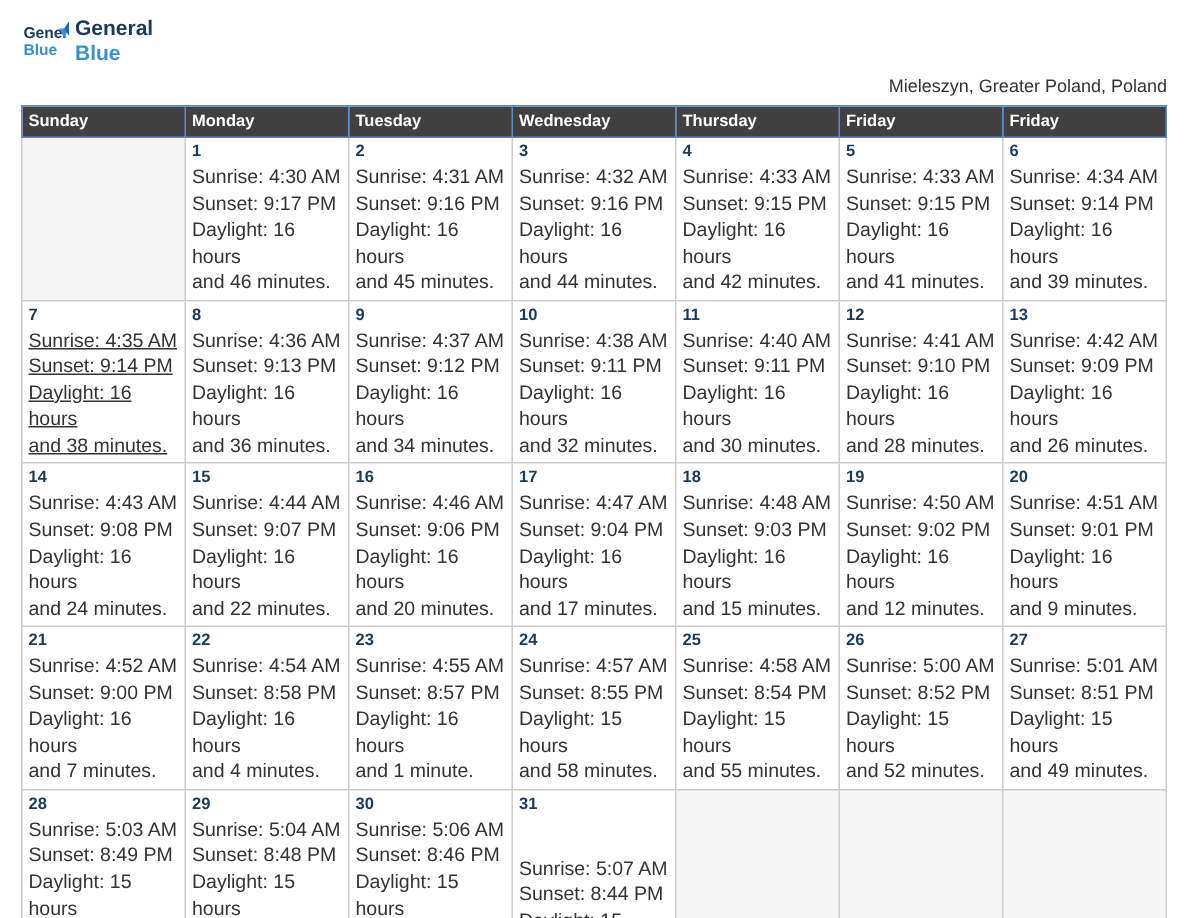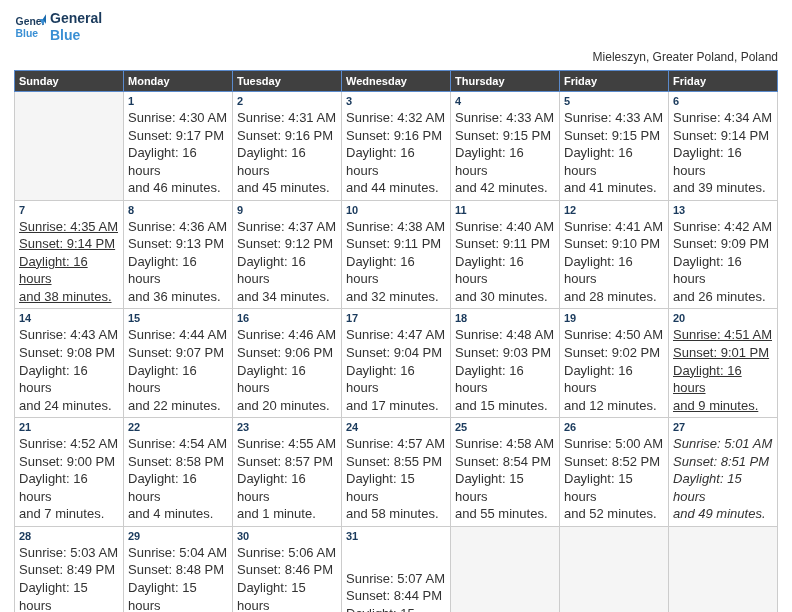--- a/index.html
+++ b/index.html
@@ -261,21 +261,21 @@
           </td>
           <td>
             <span class="day-num">19</span>
             <div class="day-info" style="white-space: pre-line;">Sunrise: 4:50 AM
 Sunset: 9:02 PM
 Daylight: 16 hours
 and 12 minutes.</div>
           </td>
           <td>
             <span class="day-num">20</span>
-            <div class="day-info" style="white-space: pre-line; text-decoration: underline;">Sunrise: 4:51 AM
+            <div class="day-info" style="white-space: pre-line;">Sunrise: 4:51 AM
 Sunset: 9:01 PM
 Daylight: 16 hours
 and 9 minutes.</div>
           </td>
         </tr>
         <tr>
           <td>
             <span class="day-num">21</span>
             <div class="day-info" style="white-space: pre-line;">Sunrise: 4:52 AM
 Sunset: 9:00 PM
@@ -312,21 +312,21 @@
           </td>
           <td>
             <span class="day-num">26</span>
             <div class="day-info" style="white-space: pre-line;">Sunrise: 5:00 AM
 Sunset: 8:52 PM
 Daylight: 15 hours
 and 52 minutes.</div>
           </td>
           <td>
             <span class="day-num">27</span>
-            <div class="day-info" style="white-space: pre-line; font-style: italic;">Sunrise: 5:01 AM
+            <div class="day-info" style="white-space: pre-line;">Sunrise: 5:01 AM
 Sunset: 8:51 PM
 Daylight: 15 hours
 and 49 minutes.</div>
           </td>
         </tr>
         <tr class="last-row">
           <td>
             <span class="day-num">28</span>
             <div class="day-info" style="white-space: pre-line;">Sunrise: 5:03 AM
 Sunset: 8:49 PM

